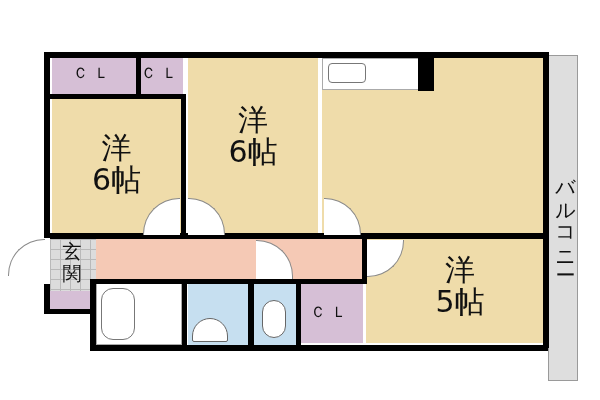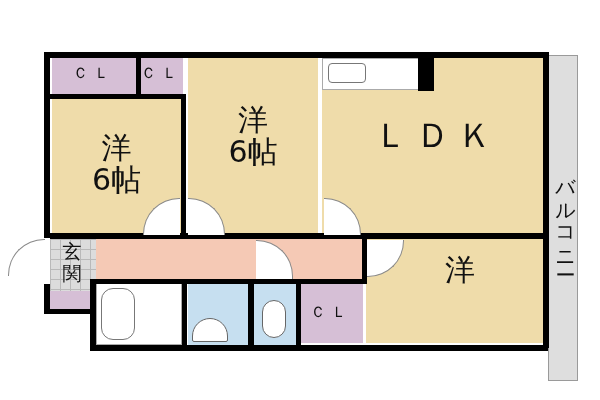--- a/index.html
+++ b/index.html
@@ -87,20 +87,20 @@
 
   <div class="lbl mid" style="left:52px;top:132px;width:129px;">
     <div>洋</div>
     <div>6帖</div>
   </div>
   <div class="lbl mid" style="left:188px;top:104px;width:130px;">
     <div>洋</div>
     <div>6帖</div>
   </div>
   <div class="lbl big" style="left:330px;top:118px;width:214px;">
-    <div style="letter-spacing:8px;">ＬＤＫ</div>
   </div>
   <div class="lbl mid" style="left:400px;top:254px;width:120px;">
     <div>洋</div>
+    <div>5帖</div>
   </div>
 
   <div class="lbl" style="left:60px;top:240px;width:24px;font-size:19px;line-height:22px;">玄関</div>
 </div>
 
 </body></html>

